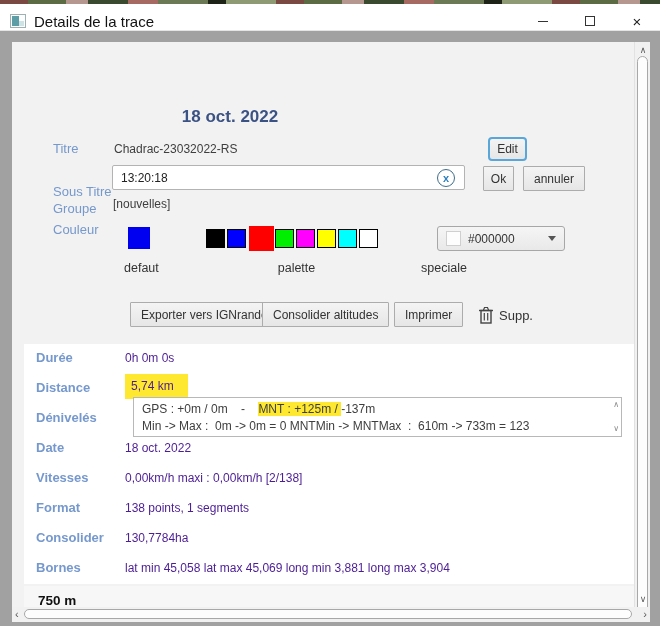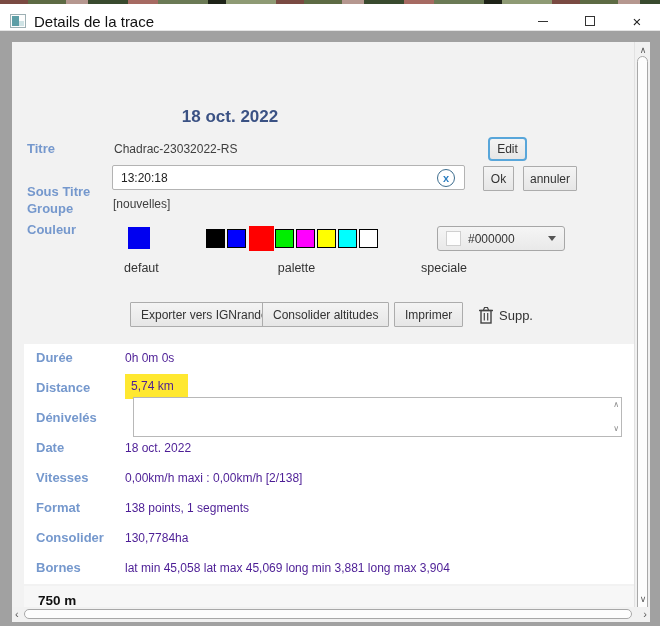--- a/index.html
+++ b/index.html
@@ -28,28 +28,28 @@
   .btn-min { left:521px; } .btn-max { left:568px; } .btn-close { left:615px; }
   .glyph-min { width:10px; height:1px; background:#333; }
   .glyph-max { width:10px; height:10px; border:1px solid #333; background:transparent; }
   .glyph-close { font-size:15px; color:#222; line-height:1; font-weight:400; }
 
   
   .client { left:12px; top:42px; width:622px; height:565px; background:#f2f2f2; }
 
   .date-heading { left:100px; top:107px; width:260px; text-align:center; font-size:17px; font-weight:bold; color:#3b5284; }
 
-  .field-label { font-size:13px; font-weight:bold; color:#7598cd; }
+  .field-label { font-size:13px; font-weight:normal; color:#7598cd;margin-left:26px; }
   .val-text { font-size:12px; color:#3e3e3e; }
 
   .btn { border:1px solid #acacac; border-radius:1px; background:linear-gradient(#f4f4f4,#e6e6e6);
          font-size:12px; color:#333; display:flex; align-items:center; justify-content:center; white-space:nowrap; }
   .btn-edit { left:488px; top:137px; width:39px; height:24px; border:2px solid #58a6da; border-radius:4px; }
   .btn-ok { left:483px; top:166px; width:31px; height:25px; }
-  .btn-annuler { left:523px; top:166px; width:54px; height:25px; }
+  .btn-annuler { left:523px; top:166px; width:62px; height:25px; }
 
   .subtitle-input { left:112px; top:165px; width:353px; height:25px; background:#fff; border:1px solid #b3b3b3; border-radius:2px;
                     font-size:12px; color:#222; padding:0 24px 0 8px; display:flex; align-items:center; }
   .clear-icon { left:437px; top:169px; width:18px; height:18px; border:1px solid #3d6d8e; border-radius:50%;
                 display:flex; align-items:center; justify-content:center; font-size:11px; font-weight:bold; color:#2e7fc1; background:#fff; }
 
   
   .swatch-defaut { left:128px; top:227px; width:22px; height:22px; }
   .palette-row { left:206px; top:224px; height:28px; display:flex; align-items:center; }
   .swatch { width:19px; height:19px; border:1px solid #000; margin-right:2px; }
@@ -162,20 +162,22 @@
 
 <div class="abs details-panel">
   <div class="drow-label" style="top:6px;">Durée</div>
   <div class="drow-val" style="top:7px;">0h 0m 0s</div>
 
   <div class="drow-label" style="top:36px;">Distance</div>
   <div class="drow-val" style="top:30px;"><span class="hl" style="background-color: rgb(255, 232, 48);">5,74 km</span></div>
 
   <div class="drow-label" style="top:66px;">Dénivelés</div>
   <div class="deniv-box">
+    <div class="deniv-line"><span>GPS : +0m / 0m    -    </span><span style="background-color: rgb(255, 232, 48);">MNT : +125m / </span><span>-137m</span></div>
+    <div class="deniv-line">Min -&gt; Max :  0m -&gt; 0m = 0 MNTMin -&gt; MNTMax  :  610m -&gt; 733m = 123</div>
     <div class="mini-arrow" style="top:3px;">∧</div>
     <div class="mini-arrow" style="bottom:3px;">∨</div>
   </div>
 
   <div class="drow-label" style="top:96px;">Date</div>
   <div class="drow-val" style="top:97px;">18 oct. 2022</div>
 
   <div class="drow-label" style="top:126px;">Vitesses</div>
   <div class="drow-val" style="top:127px;">0,00km/h maxi : 0,00km/h [2/138]</div>
 

